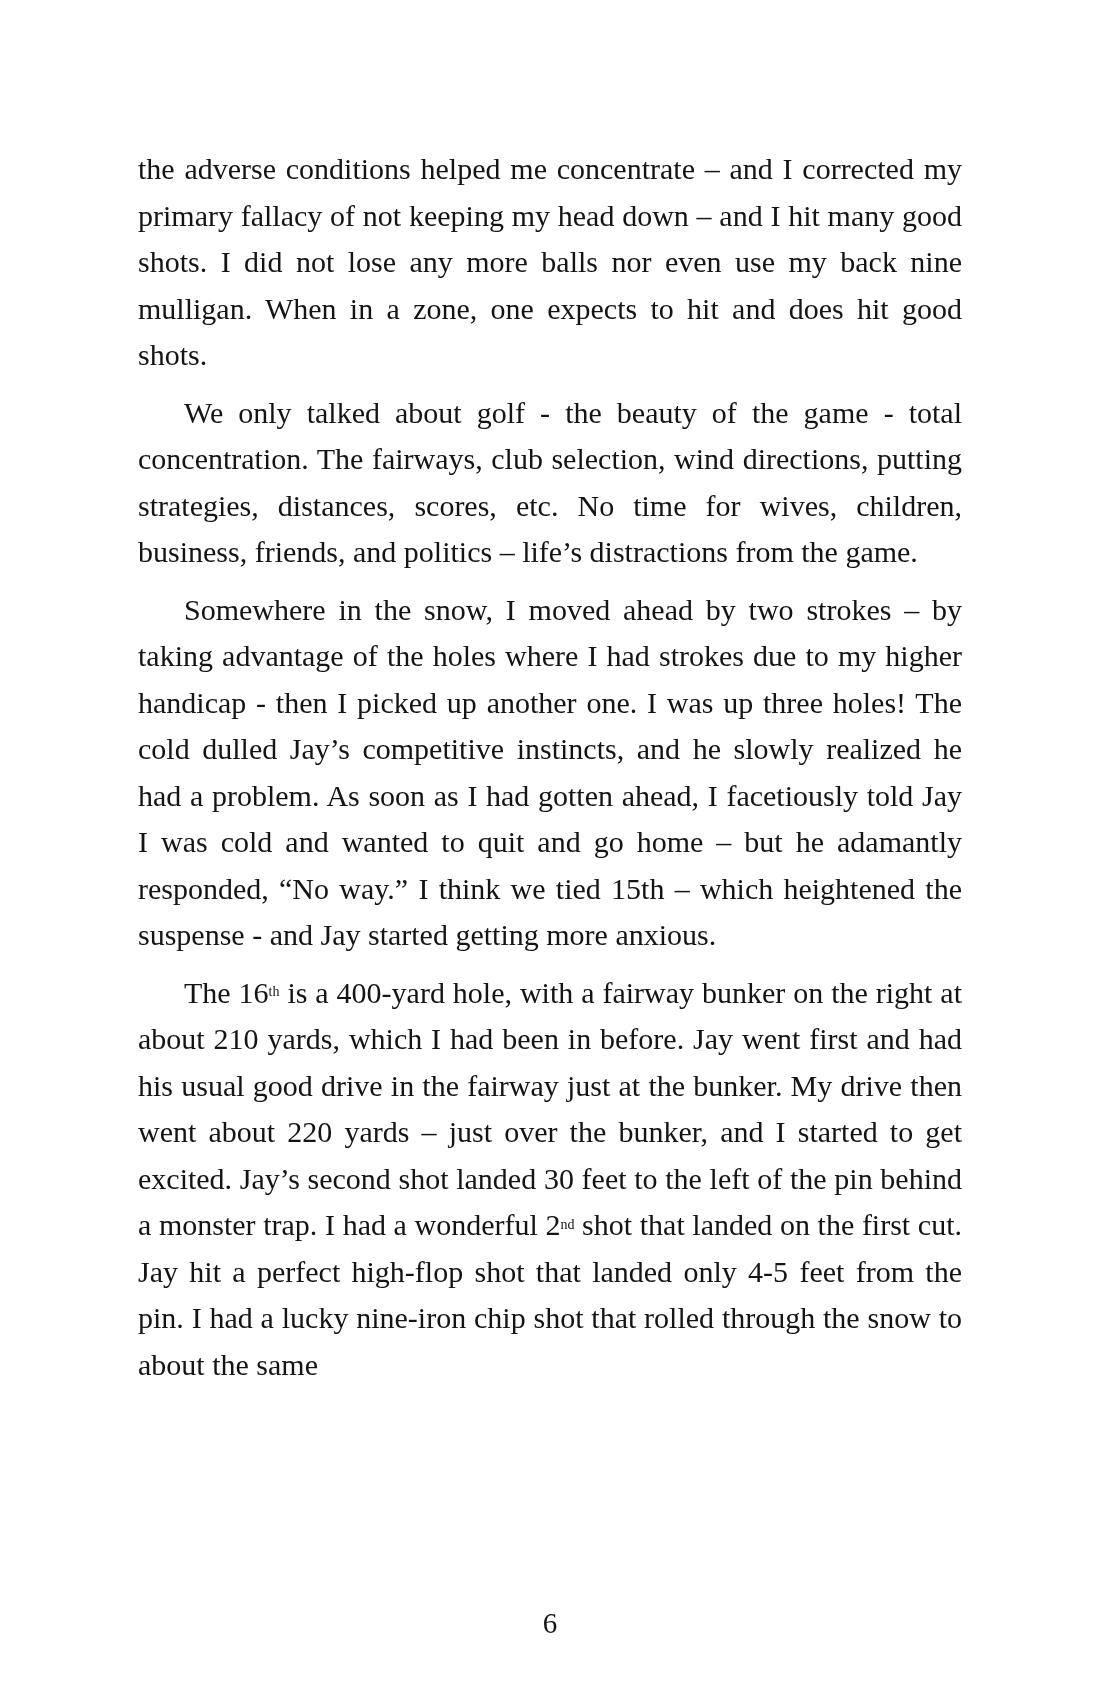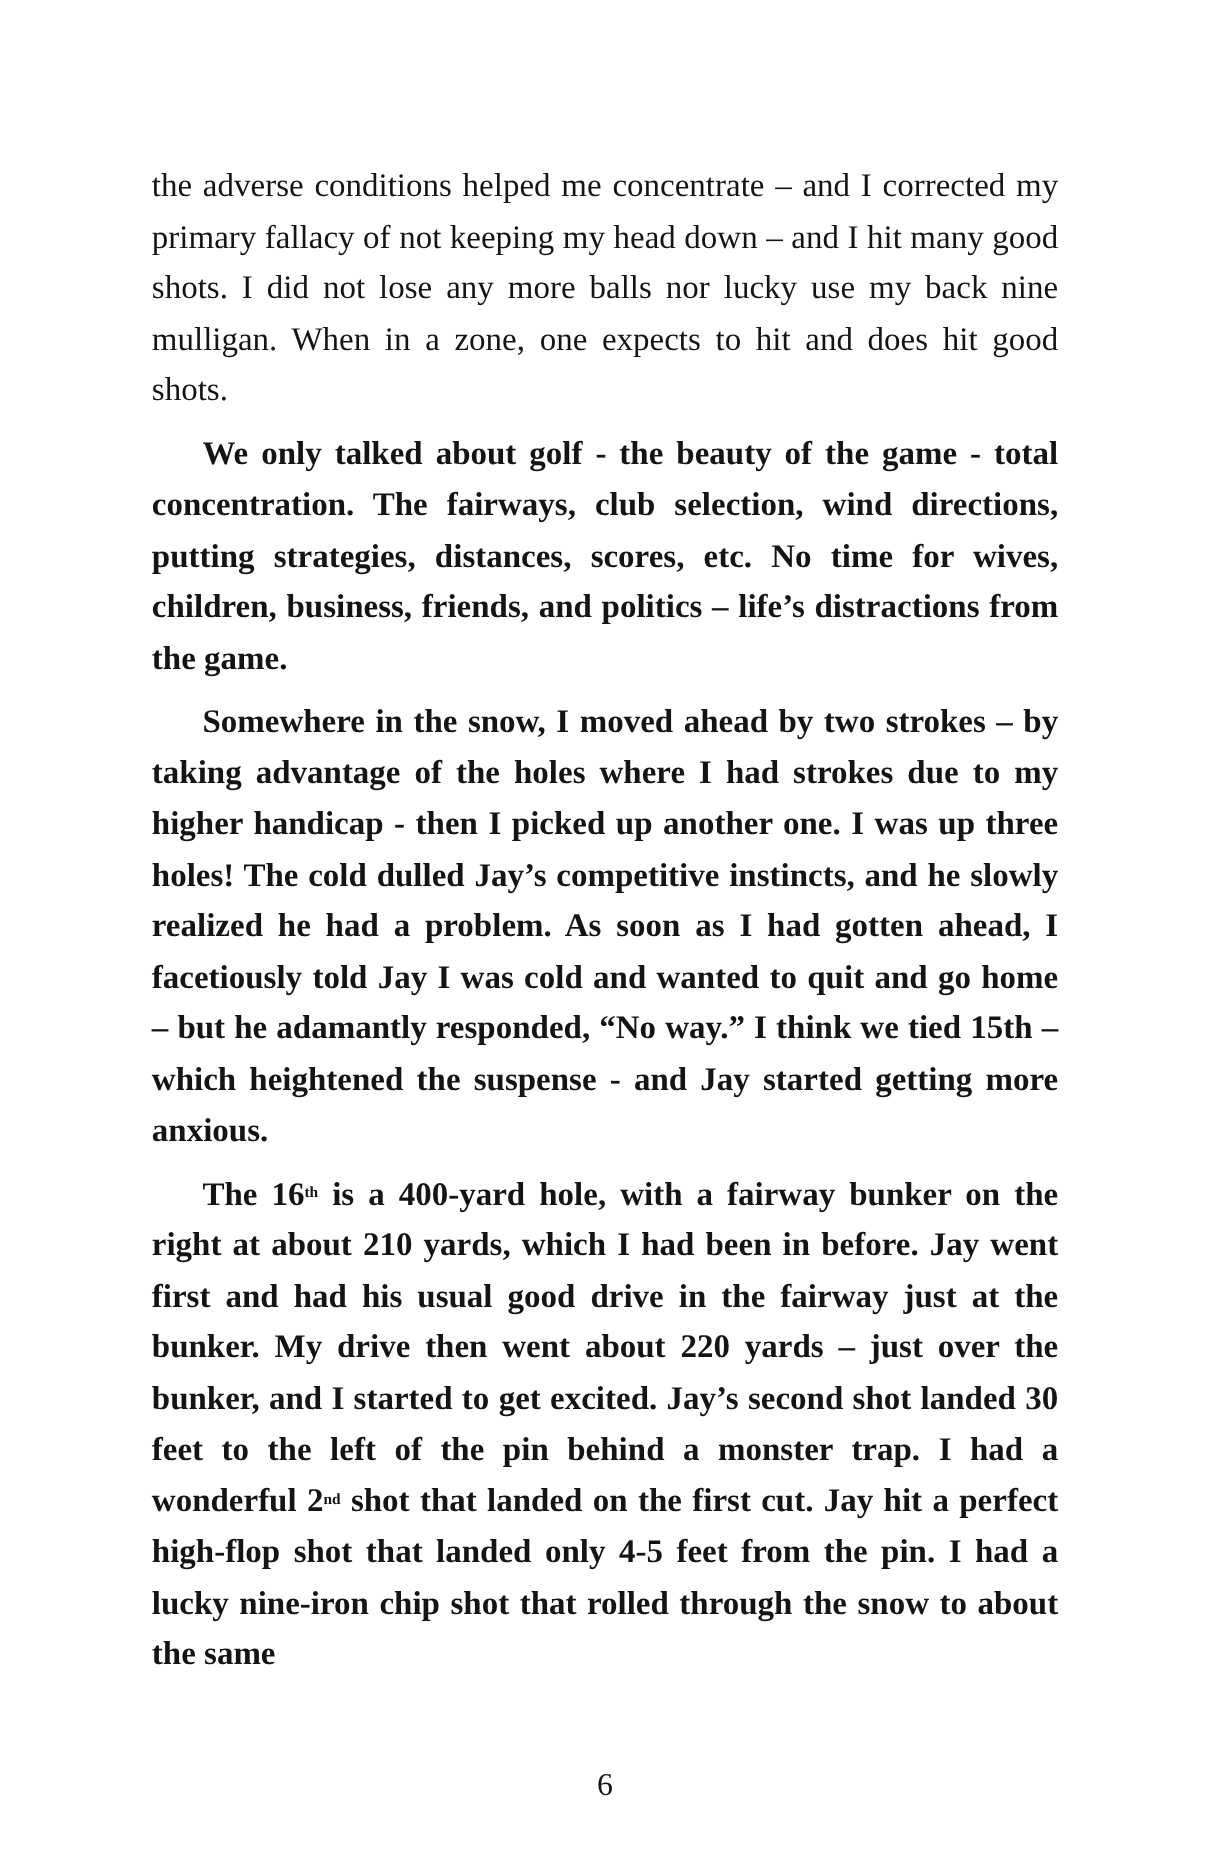--- a/index.html
+++ b/index.html
@@ -24,21 +24,20 @@
     font-family: "Liberation Serif", serif;
     font-size: 30px;
     line-height: 46.5px;
     text-align: justify;
     color: #141414;
     margin: 0 0 11px 0;
     padding: 0;
   }
   p.para.indent {
     text-indent: 46px;
-    font-weight: bold;
   }
   p.para sup {
     font-size: 14px;
     line-height: 0;
     vertical-align: baseline;
     position: relative;
     top: -0.45em;
   }
   .page-number {
     position: absolute;
@@ -49,19 +48,19 @@
     font-family: "Liberation Serif", serif;
     font-size: 29px;
     color: #141414;
   }
 </style>
 </head>
 <body>
 
 <div class="page">
   <div class="text-block">
-      <p class="para"><span>the adverse conditions helped me concentrate – and I corrected my primary fallacy of not keeping my head down – and I hit many good shots. I did not lose any more balls nor lucky use my back nine mulligan. When in a zone, one expects to hit and does hit good shots.</span></p>
+      <p class="para"><span>the adverse conditions helped me concentrate – and I corrected my primary fallacy of not keeping my head down – and I hit many good shots. I did not lose any more balls nor even use my back nine mulligan. When in a zone, one expects to hit and does hit good shots.</span></p>
       <p class="para indent"><span>We only talked about golf - the beauty of the game - total concentration. The fairways, club selection, wind directions, putting strategies, distances, scores, etc. No time for wives, children, business, friends, and politics – life’s distractions from the game.</span></p>
       <p class="para indent"><span>Somewhere in the snow, I moved ahead by two strokes – by taking advantage of the holes where I had strokes due to my higher handicap - then I picked up another one. I was up three holes! The cold dulled Jay’s competitive instincts, and he slowly realized he had a problem. As soon as I had gotten ahead, I facetiously told Jay I was cold and wanted to quit and go home – but he adamantly responded, “No way.” I think we tied 15th – which heightened the suspense - and Jay started getting more anxious.</span></p>
       <p class="para indent"><span>The 16</span><sup>th</sup><span> is a 400-yard hole, with a fairway bunker on the right at about 210 yards, which I had been in before. Jay went first and had his usual good drive in the fairway just at the bunker. My drive then went about 220 yards – just over the bunker, and I started to get excited. Jay’s second shot landed 30 feet to the left of the pin behind a monster trap. I had a wonderful 2</span><sup>nd</sup><span> shot that landed on the first cut. Jay hit a perfect high-flop shot that landed only 4-5 feet from the pin. I had a lucky nine-iron chip shot that rolled through the snow to about the same</span></p>
     </div>
   <div class="page-number">6</div>
 </div>
 
 </body></html>

